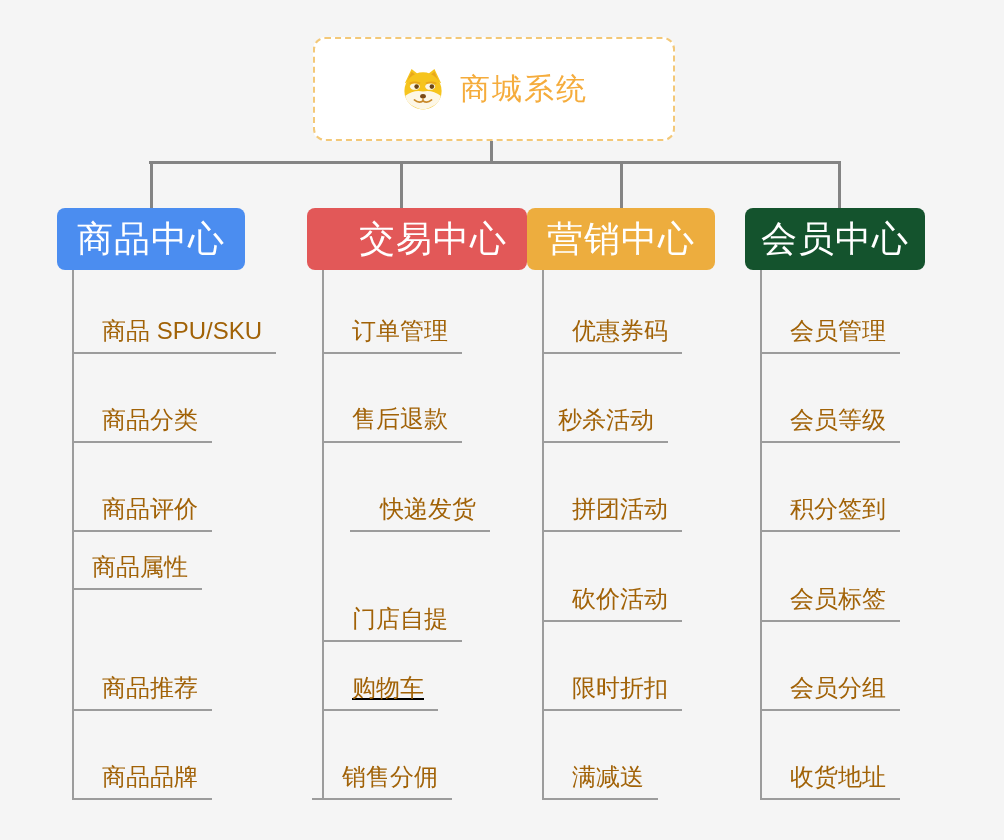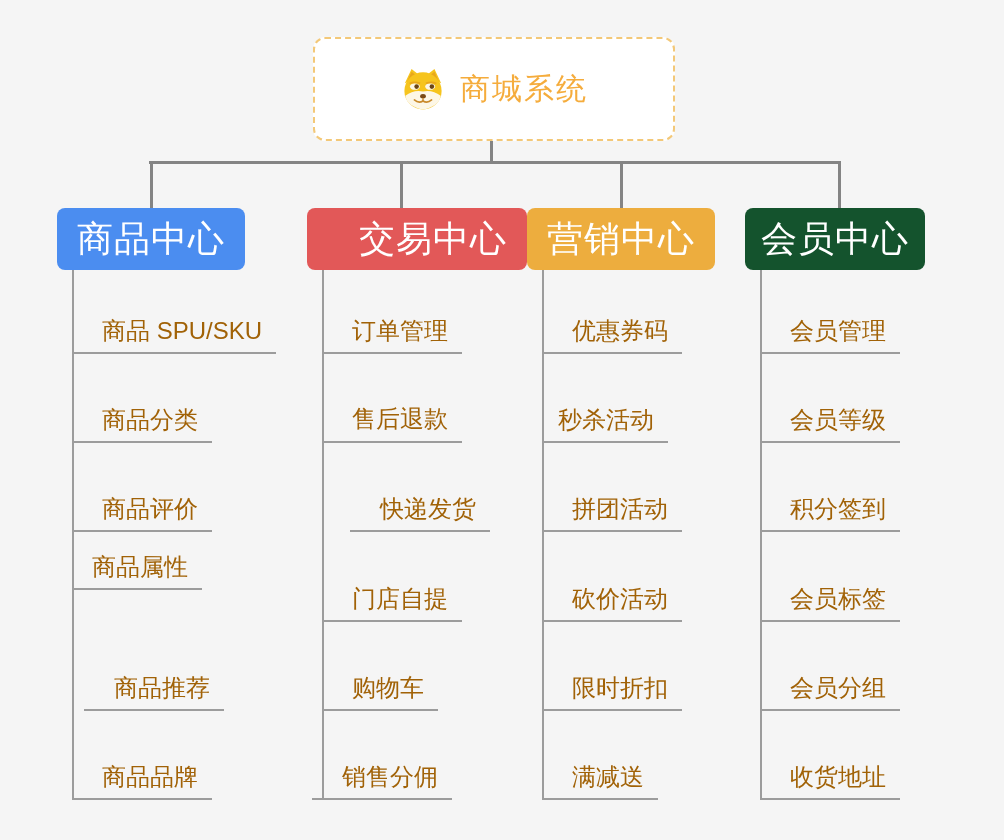--- a/index.html
+++ b/index.html
@@ -105,44 +105,44 @@
       </div>
       <div class="leaf" style="left: 72px; top: 401px;">
         <span>商品分类</span>
       </div>
       <div class="leaf" style="left: 72px; top: 490px;">
         <span>商品评价</span>
       </div>
       <div class="leaf" style="left: 72px; top: 548px; padding-left: 20px;">
         <span>商品属性</span>
       </div>
-      <div class="leaf" style="left: 84px; top: 669px;">
+      <div class="leaf" style="left: 72px; top: 669px;">
         <span>商品推荐</span>
       </div>
       <div class="leaf" style="left: 72px; top: 758px;">
         <span>商品品牌</span>
       </div>
       <div class="conn v" style="left: 399.5px; top: 161px; height: 47px;"></div>
       <div class="branch-box" style="left: 307px; width: 188px; background: rgb(226, 88, 88); padding-left: 32px;">
         <span class="branch-label">交易中心</span>
       </div>
       <div class="spine" style="left: 322px; top: 270px; height: 530px;"></div>
       <div class="leaf" style="left: 322px; top: 312px;">
         <span>订单管理</span>
       </div>
       <div class="leaf" style="left: 322px; top: 401px; align-items: center;">
         <span>售后退款</span>
       </div>
       <div class="leaf" style="left: 322px; top: 490px; margin-left: 28px;">
         <span>快递发货</span>
       </div>
-      <div class="leaf" style="left: 322px; top: 580px;">
+      <div class="leaf" style="left: 322px; top: 600px;">
         <span>门店自提</span>
       </div>
-      <div class="leaf" style="left: 322px; top: 669px;">
+      <div class="leaf" style="left: 322px; top: 669px; text-decoration: underline;">
         <span>购物车</span>
       </div>
       <div class="leaf" style="left: 312px; top: 758px;">
         <span>销售分佣</span>
       </div>
       <div class="conn v" style="left: 619.5px; top: 161px; height: 47px;"></div>
       <div class="branch-box" style="left: 527px; width: 188px; background: rgb(237, 173, 62);">
         <span class="branch-label">营销中心</span>
       </div>
       <div class="spine" style="left: 542px; top: 270px; height: 530px;"></div>

